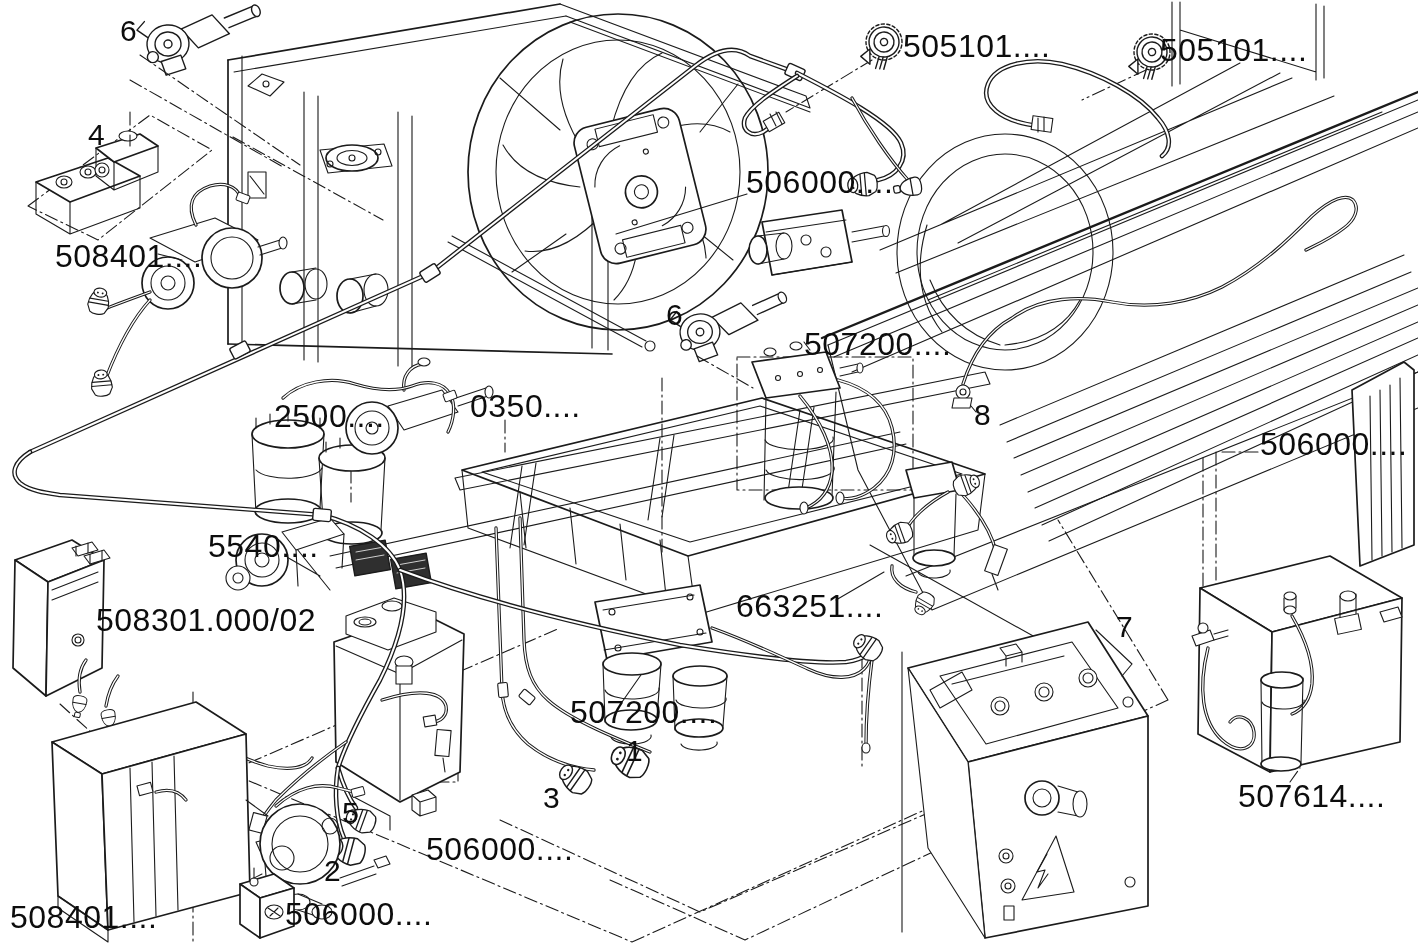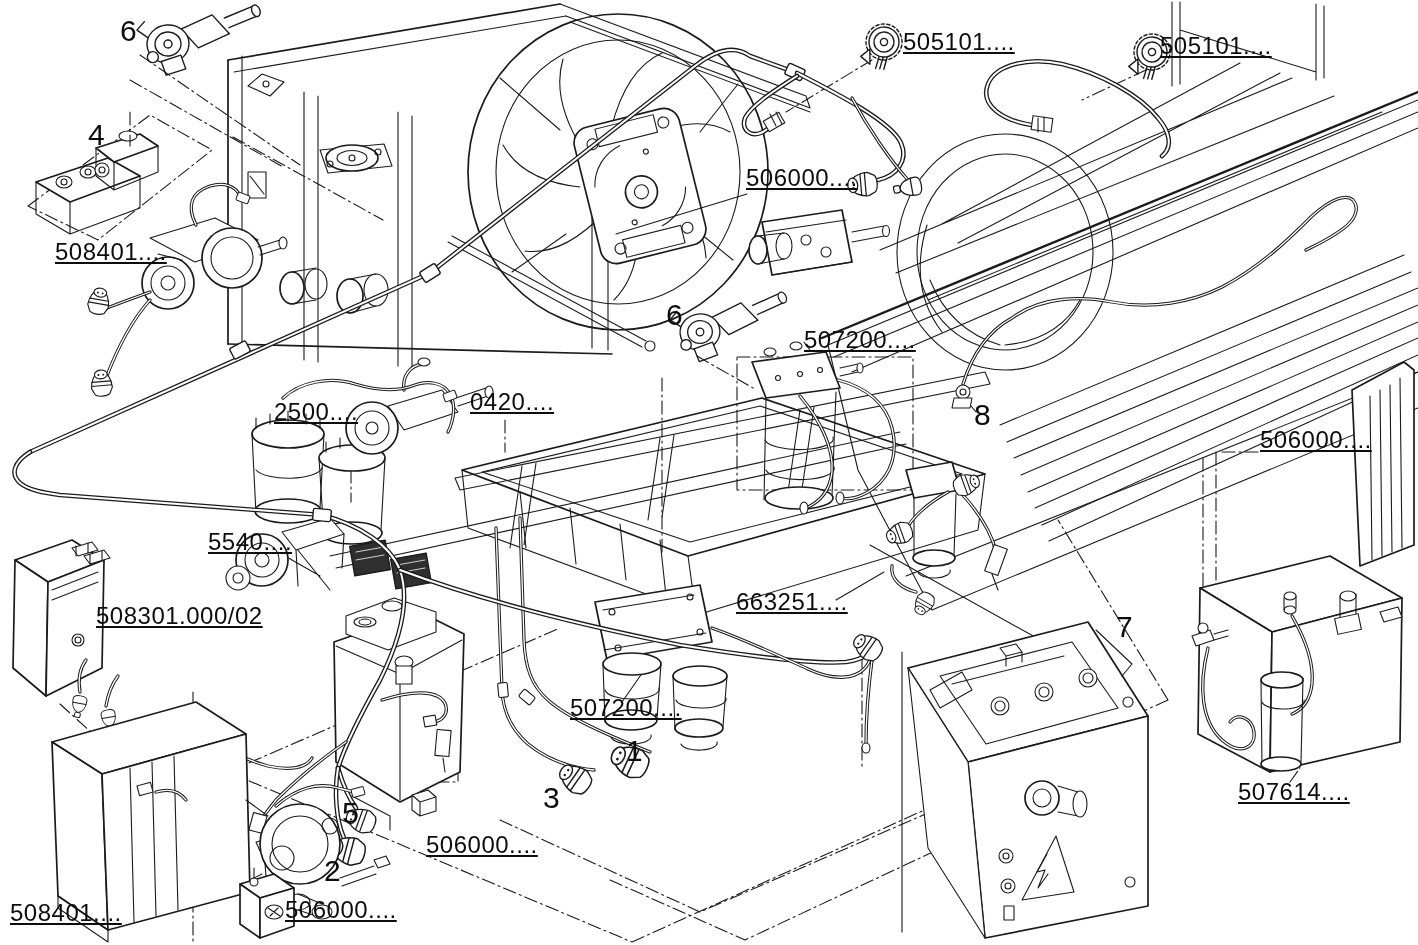--- a/index.html
+++ b/index.html
@@ -1,20 +1,20 @@
 <!DOCTYPE html>
 <html><head>
 <meta charset="utf-8">
 <style>
   html,body{margin:0;padding:0;background:#fff;}
   .stage{position:relative;width:1418px;height:945px;background:#ffffff;overflow:hidden;
          font-family:"Liberation Sans",sans-serif;}
   .stage svg{position:absolute;left:0;top:0;}
   .lbl{position:absolute;color:#0d0d0d;white-space:nowrap;letter-spacing:0.5px;line-height:1;}
-  .part{font-size:24px;text-decoration:underline;}
+  .part{font-size:32px;}
   .item{font-size:30px;}
   
   .thin{stroke-width:1.1;}
   .med{stroke-width:1.7;}
   .thick{stroke-width:2.4;}
   .dd{stroke-width:1.1;stroke-dasharray:13 4 2 4;fill:none;}
   .to{stroke:#1b1b1b;fill:none;stroke-width:4.6;}
   .ti{stroke:#ffffff;fill:none;stroke-width:2;}
   .tom{stroke:#1b1b1b;fill:none;stroke-width:3.3;}
   .tim{stroke:#ffffff;fill:none;stroke-width:1.3;}
@@ -576,21 +576,21 @@
     <div class="lbl part" style="left:903px;top:30px">505101....</div>
     <div class="lbl part" style="left:1160px;top:34px">505101....</div>
     <div class="lbl part" style="left:746px;top:166px">506000....</div>
     <div class="lbl item" style="left:88px;top:120px">4</div>
     <div class="lbl part" style="left:55px;top:240px">508401....</div>
     <div class="lbl item" style="left:666px;top:300px">6</div>
     <div class="lbl part" style="left:804px;top:328px">507200....</div>
     <div class="lbl item" style="left:974px;top:400px">8</div>
     <div class="lbl part" style="left:1260px;top:428px">506000....</div>
     <div class="lbl part" style="left:274px;top:400px">2500....</div>
-    <div class="lbl part" style="left:470px;top:390px">0420....</div>
+    <div class="lbl part" style="left:470px;top:390px">0350....</div>
     <div class="lbl part" style="left:208px;top:530px">5540....</div>
     <div class="lbl part" style="left:96px;top:604px">508301.000/02</div>
     <div class="lbl part" style="left:736px;top:590px">663251....</div>
     <div class="lbl item" style="left:1116px;top:612px">7</div>
     <div class="lbl part" style="left:570px;top:696px">507200....</div>
     <div class="lbl item" style="left:626px;top:736px">1</div>
     <div class="lbl item" style="left:543px;top:783px">3</div>
     <div class="lbl item" style="left:342px;top:798px">5</div>
     <div class="lbl part" style="left:426px;top:833px">506000....</div>
     <div class="lbl item" style="left:324px;top:856px">2</div>

